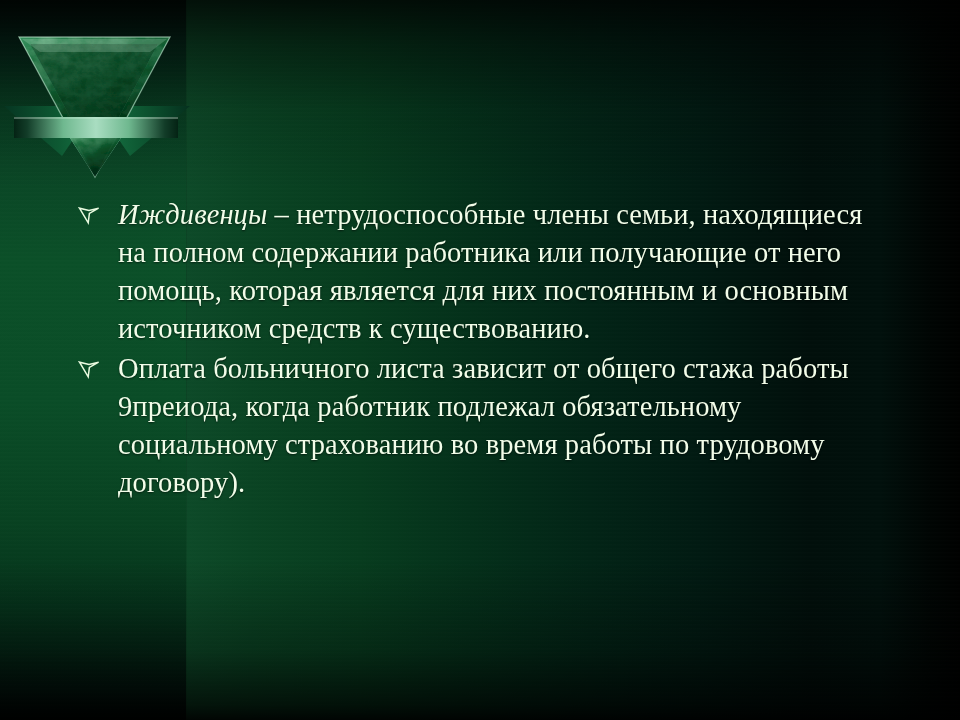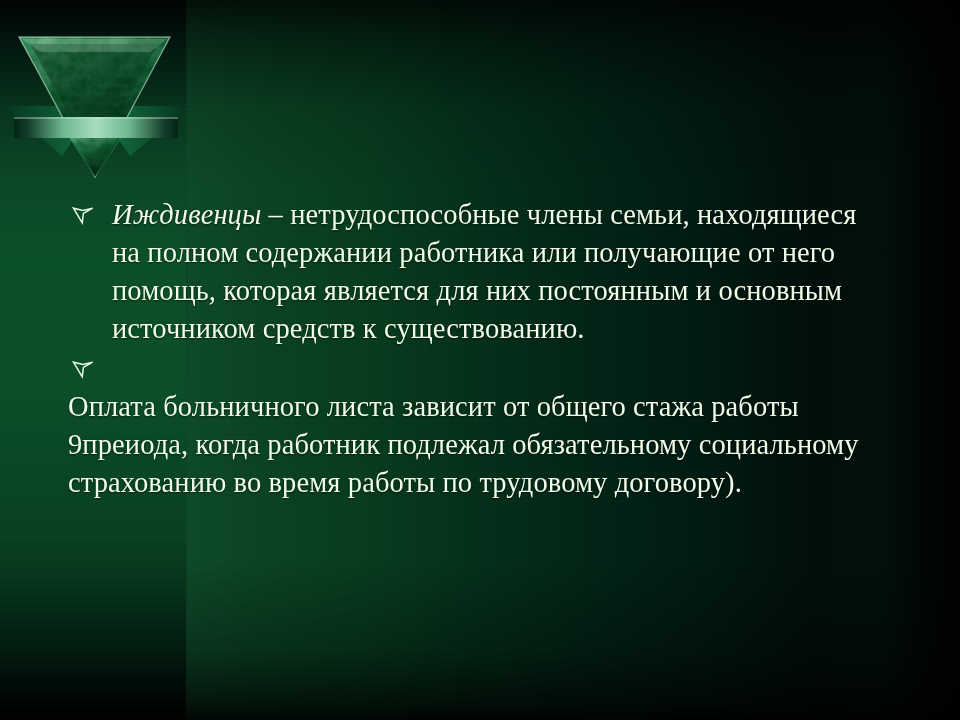--- a/index.html
+++ b/index.html
@@ -86,21 +86,21 @@
     left: 0px;
     top: 22px;
     width: 200px;
     height: 170px;
   }
   .logo svg { display: block; }
 
   
   .content {
     position: absolute;
-    left: 68px;
+    left: 74px;
     top: 196px;
     width: 820px;
   }
   .bullet-row {
     display: flex;
     align-items: flex-start;
     margin: 0 0 2px 0;
   }
   .bullet-mark {
     flex: 0 0 auto;
@@ -120,21 +120,21 @@
     font-size: 28.5px;
     line-height: 38px;
     color: #f2fde9;
     text-shadow: 0 1px 2px rgba(0,0,0,.55);
     letter-spacing: .1px;
   }
   .bullet-text .lead {
     font-style: italic;
   }
   .para-2 { margin-top: 1px; }
-  .para-3 { margin-top: 1px; flex-direction: column; }
+  .para-3 { margin-top: 1px; }
 </style>
 </head>
 <body>
 
 <div id="slide">
 
   <div class="bg-base"></div>
   <div class="bg-leftband"></div>
   <div class="bg-bands"></div>
   <div class="bg-topdark"></div>

